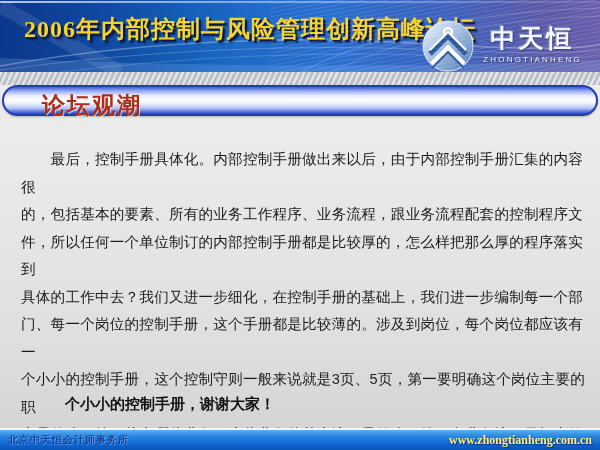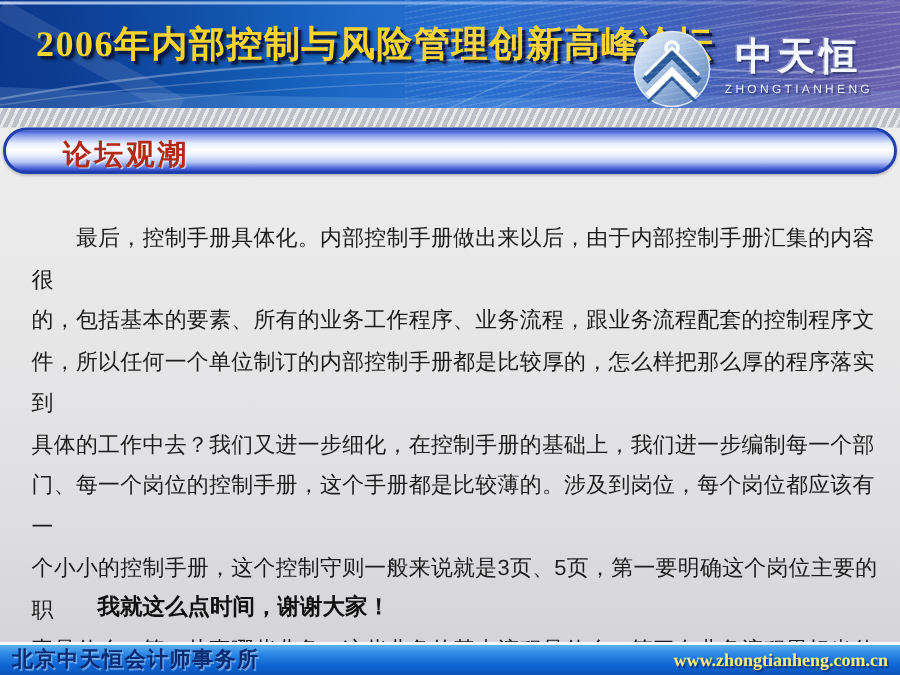--- a/index.html
+++ b/index.html
@@ -55,21 +55,21 @@
     position:absolute; top:85px; left:2px; width:592px; height:27px;
     border:2px solid #1f3fae; border-radius:16px;
     background:linear-gradient(to bottom,
       #3d5cd8 0%, #93a7ef 14%, #e8edff 32%, #ffffff 48%,
       #eef2ff 60%, #b9c6f4 78%, #5570dd 92%, #2a47c4 100%);
     box-shadow:0 1px 2px rgba(0,0,0,0.25);
   }
   .section-title {
     position:absolute; top:3px; left:38px;
     font-family:"Liberation Serif", serif;
-    font-size:19px; font-weight:bold; color:#b02a14; letter-spacing:2px;
+    font-size:23px; font-weight:bold; color:#b02a14; letter-spacing:2px;
     text-shadow:1px 1px 0 rgba(255,255,255,0.6);
     text-align:right;
   }
 
   
   .body-paragraph {
     position:absolute; top:146px; left:21px; width:566px;
     font-size:14.6px; line-height:27.5px; color:#1b1b1b;
     white-space:pre-line; letter-spacing:0.2px;
   }
@@ -79,21 +79,21 @@
   }
 
   
   .footer {
     position:absolute; bottom:0; left:0; width:600px; height:20px;
     border-top:2px solid #f5f6f8;
     background:linear-gradient(to bottom, #5cb0f0 0%, #2d87e4 30%, #0f64d2 70%, #0a55b8 100%);
     display:flex; justify-content:space-between; align-items:center;
   }
   .footer-company {
-    margin-left:8px; font-size:14px; font-weight:bold; color:#0a2a72;
+    margin-left:8px; font-size:10px; font-weight:normal; color:#0a2a72;
     letter-spacing:1px; text-shadow:1px 1px 0 rgba(190,220,255,0.5);
   }
   .footer-site {
     margin-right:8px; font-family:"Liberation Serif", serif;
     font-size:12px; font-weight:bold; color:#ffef7a;
     text-shadow:1px 1px 1px rgba(0,20,60,0.6); cursor:pointer;
   }
 </style>
 </head>
 <body>
@@ -144,20 +144,20 @@
 
   <div class="body-paragraph">　　最后，控制手册具体化。内部控制手册做出来以后，由于内部控制手册汇集的内容很
 的，包括基本的要素、所有的业务工作程序、业务流程，跟业务流程配套的控制程序文
 件，所以任何一个单位制订的内部控制手册都是比较厚的，怎么样把那么厚的程序落实到
 具体的工作中去？我们又进一步细化，在控制手册的基础上，我们进一步编制每一个部
 门、每一个岗位的控制手册，这个手册都是比较薄的。涉及到岗位，每个岗位都应该有一
 个小小的控制手册，这个控制守则一般来说就是3页、5页，第一要明确这个岗位主要的职
 责是什么；第二从事哪些业务，这些业务的基本流程是什么；第三在业务流程里担当什么
 样的责任。</div>
 
-  <div class="closing-line">我就这么点时间，谢谢大家！</div>
+  <div class="closing-line">个小小的控制手册，谢谢大家！</div>
 
   <div class="footer">
     <div class="footer-company">北京中天恒会计师事务所</div>
     <div class="footer-site">www.zhongtianheng.com.cn</div>
   </div>
 
 </div>
 
 </body></html>

